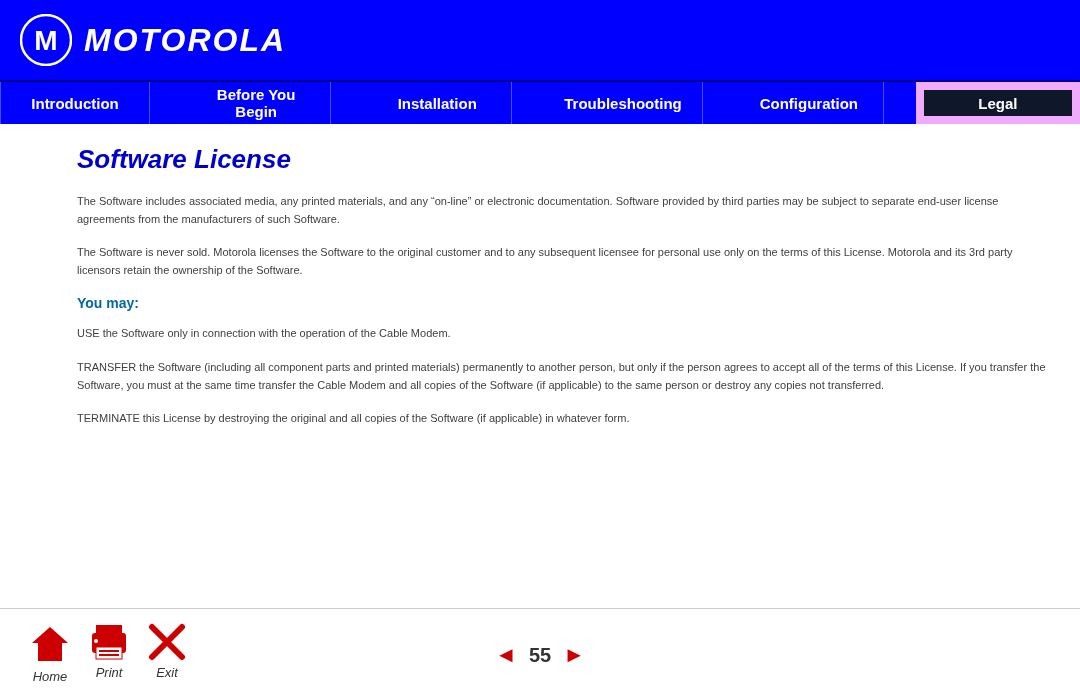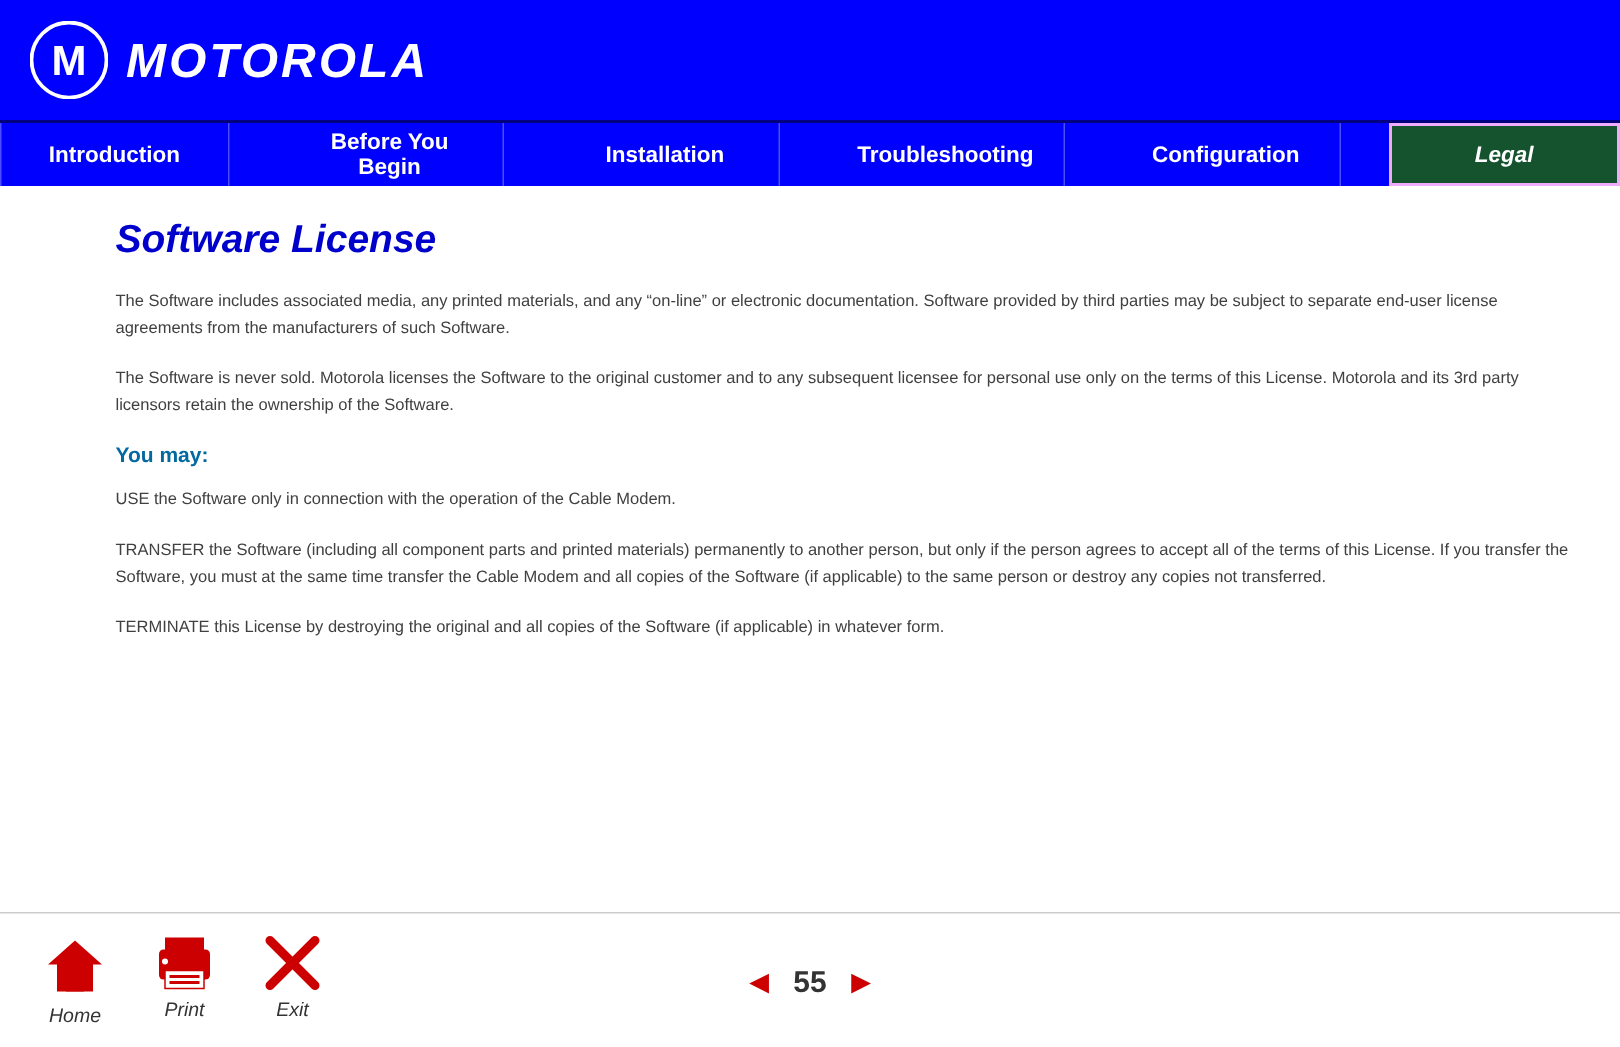--- a/index.html
+++ b/index.html
@@ -46,23 +46,22 @@
       font-size: 15px;
       cursor: pointer;
       flex: 1;
       text-align: center;
       border-right: 1px solid rgba(255,255,255,0.3);
     }
     .nav-item:first-child {
       border-left: 1px solid rgba(255,255,255,0.3);
     }
     .nav-item.active {
-      border: 2px solid #f0abfc;
-      background: #14532d;
-      font-style: italic;
+      border: 8px solid #f0abfc;
+      background: #0f172a;
     }
 
     
     .content {
       padding: 20px 30px;
       background: white;
       margin-left: 47px;
     }
     .page-title {
       color: #0000cc;
@@ -91,21 +90,21 @@
       left: 0;
       right: 0;
       height: 90px;
       border-top: 1px solid #ccc;
       display: flex;
       align-items: center;
       padding: 0 30px;
     }
     .footer-nav-buttons {
       display: flex;
-      gap: 30px;
+      gap: 16px;
       align-items: flex-start;
     }
     .footer-btn {
       display: flex;
       flex-direction: column;
       align-items: center;
       cursor: pointer;
       text-decoration: none;
     }
     .footer-btn-label {

